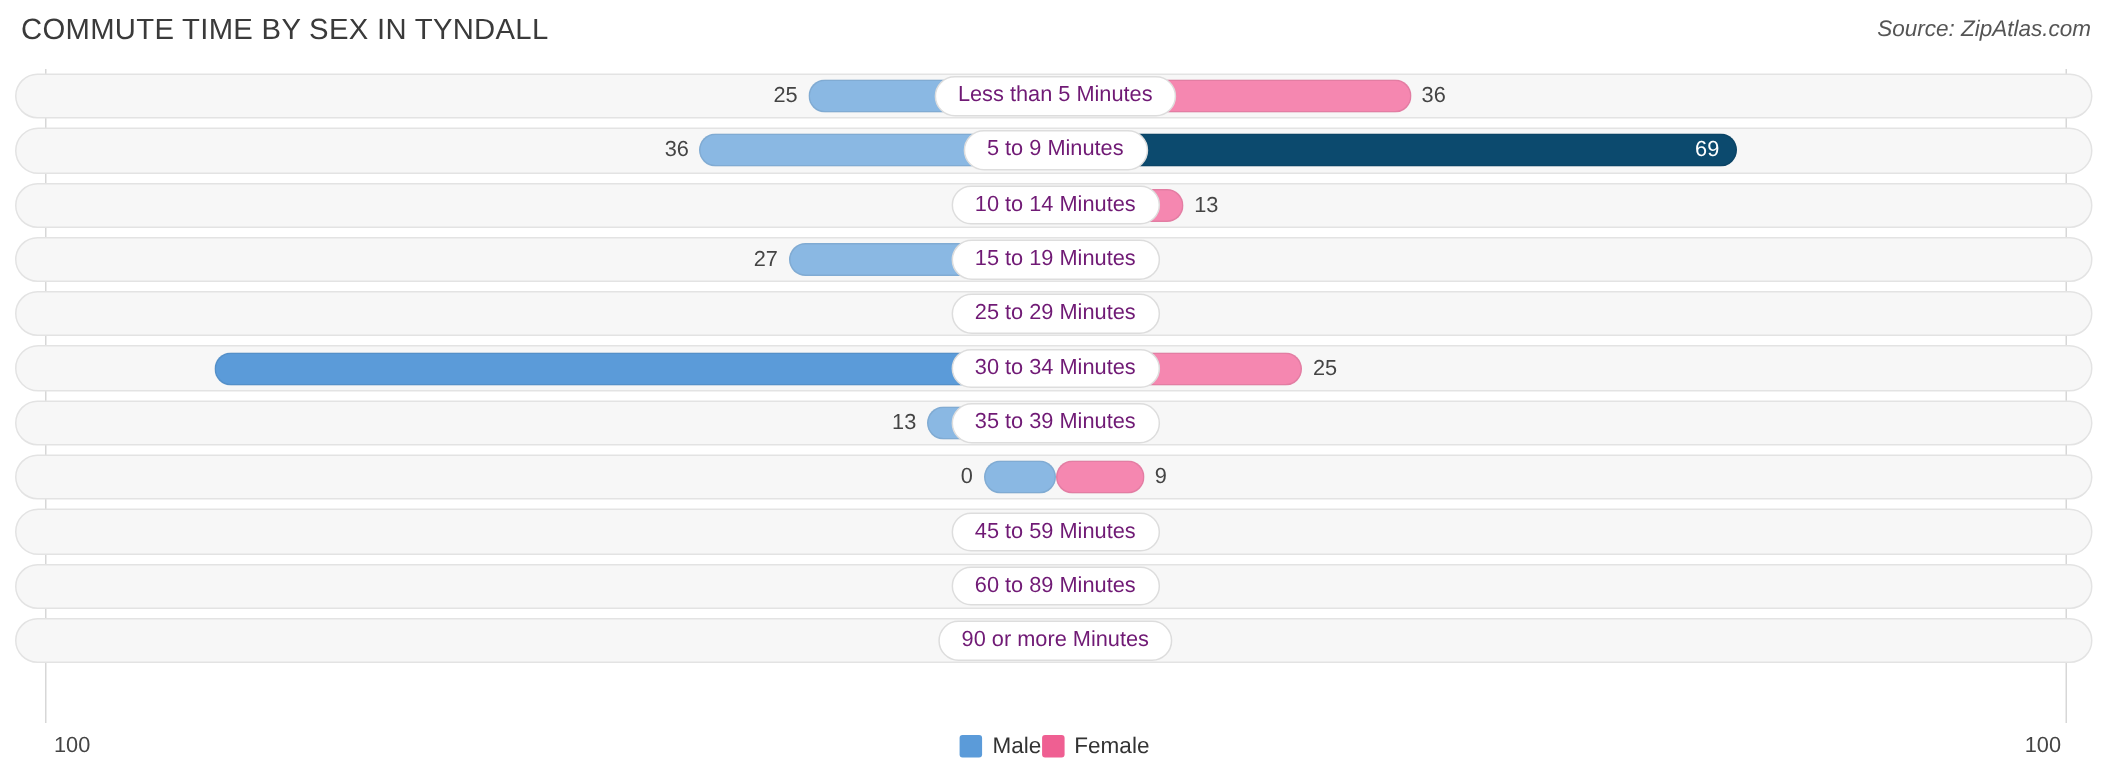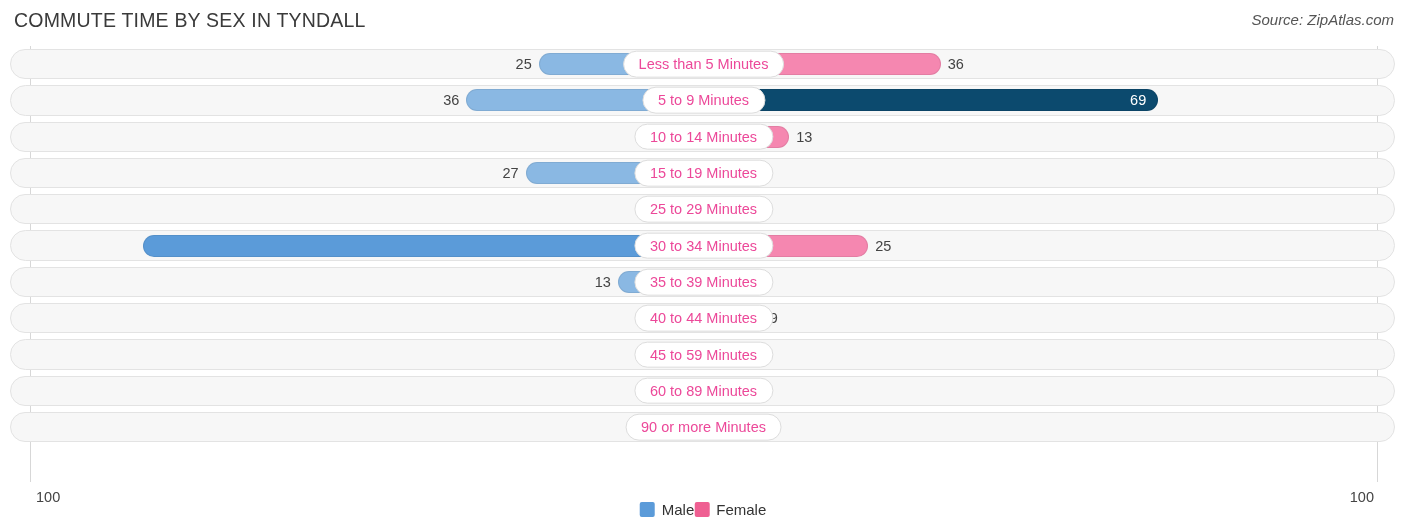--- a/index.html
+++ b/index.html
@@ -129,21 +129,21 @@
   .center-label {
     position: absolute;
     left: 50%;
     top: 50%;
     transform: translate(-50%, -50%);
     background: #ffffff;
     border: 1px solid #dddddd;
     border-radius: 14px;
     padding: 4px 15px;
     font-size: 14.5px;
-    color: #ec4899;
+    color: #701a75;
     white-space: nowrap;
     z-index: 5;
     line-height: 1.15;
   }
   
   .footer {
     position: absolute;
     left: 0;
     right: 0;
     top: 486px;
@@ -157,21 +157,20 @@
   }
   .axis-end.left  { left: 36px; }
   .axis-end.right { right: 32px; }
   .legend {
     position: absolute;
     left: 50%;
     transform: translateX(-50%);
     top: 3px;
     display: flex;
     align-items: center;
-    margin-top: 12px;
   }
   .legend-item {
     display: flex;
     align-items: center;
     gap: 7px;
   }
   .swatch {
     width: 15px;
     height: 15px;
     border-radius: 2px;
@@ -296,21 +295,20 @@
           <div class="track"></div>
           <div class="bars">
             <div class="half male">
               <div class="bar male" style="width: 48px; background: rgb(138, 184, 227);"></div>
               <span class="val-out">0</span>
             </div>
             <div class="half female">
               <div class="bar female" style="width: 59.31px; background: rgb(245, 135, 176);"></div>
               <span class="val-out">9</span>
             </div>
-            <div class="center-label">40 to 44 Minutes</div>
           </div>
         </div>
         <div class="row">
           <div class="track"></div>
           <div class="bars">
             <div class="half male">
               <div class="bar male" style="width: 48px; background: rgb(138, 184, 227);"></div>
               <span class="val-out">7</span>
             </div>
             <div class="half female">

